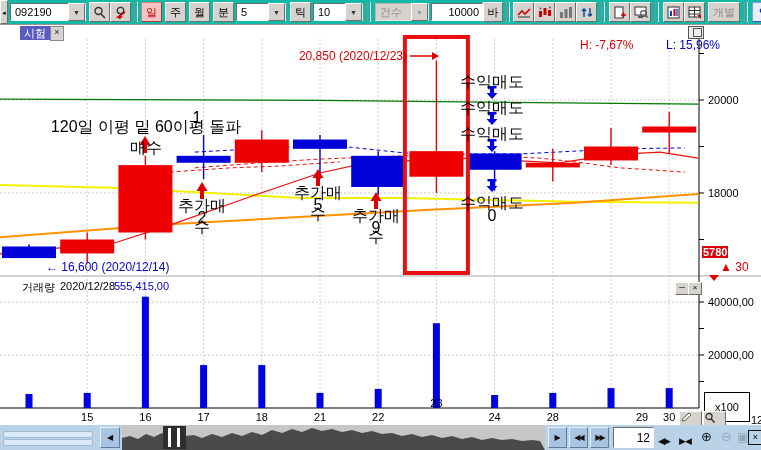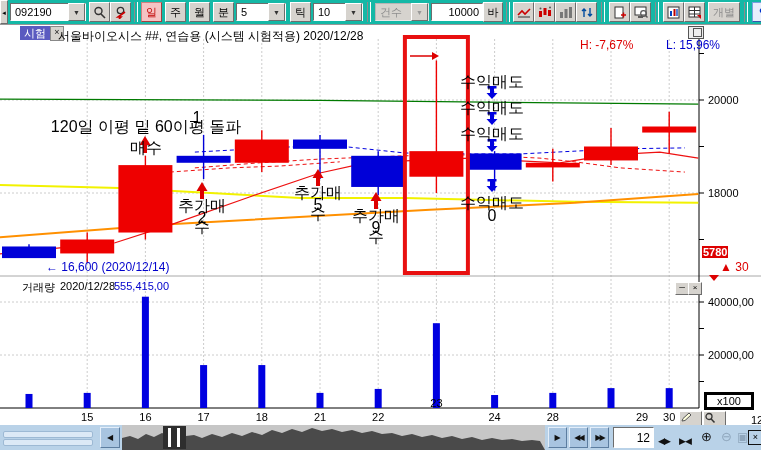--- a/index.html
+++ b/index.html
@@ -40,22 +40,22 @@
   .blue{color:#0000cc;}
   .sig{position:absolute;text-align:center;font-size:16px;color:#000;}
   .axlab{position:absolute;font-size:11px;color:#000;}
   .maxicon{position:absolute;width:14px;height:11px;border:1px solid #555;background:#eee;}
   .maxicon:before{content:"";position:absolute;right:1px;top:1px;width:7px;height:7px;border:1px solid #555;}
   .winbtn{position:absolute;width:12px;height:11px;background:#d6d3ce;border:1px solid;
           border-color:#fff #6d6d6d #6d6d6d #fff;font-size:8px;line-height:9px;text-align:center;}
   .badge{position:absolute;background:#dd0000;color:#fff;font-size:11px;font-weight:bold;padding:0 1px;}
   .tri-down{position:absolute;width:0;height:0;border-left:5px solid transparent;
             border-right:5px solid transparent;border-top:6px solid #dd0000;}
-  .unitbox{position:absolute;border:3px solid #000000;background:#fff;font-size:11px;
-           text-align:center;padding:0 2px;}
+  .unitbox{position:absolute;border:1px solid #000000;background:#fff;font-size:11px;
+           text-align:center;padding:8px 2px;}
   .minibtn{position:absolute;width:21px;height:14px;background:#d6d3ce;border:1px solid;
            border-color:#fff #6d6d6d #6d6d6d #fff;display:flex;align-items:center;justify-content:center;}
   
   .nav{position:relative;width:761px;height:25px;background:#b9d2e8;}
   .grip{position:absolute;left:0;top:0;width:97px;height:25px;}
   .grip i{position:absolute;left:3px;width:88px;height:5px;background:#dce9f6;
           border:1px solid #9db9d4;border-radius:2px;}
   .navbtn{position:absolute;width:20px;height:21px;top:2px;background:#a8c4e0;
           border:1px solid;border-color:#e3eefa #5c7da0 #5c7da0 #e3eefa;
           font-size:8px;text-align:center;line-height:19px;color:#111;padding:0;}
@@ -282,26 +282,26 @@
         <rect x="490" y="114" width="4" height="8" fill="#0000e0"></rect>
         <polygon points="486.5,121 497.5,121 492,127" fill="#0000e0"></polygon>
         <rect x="487.5" y="154" width="9" height="2.5" fill="#0000e0"></rect>
         <rect x="490" y="154" width="4" height="8" fill="#0000e0"></rect>
         <polygon points="486.5,161 497.5,161 492,167" fill="#0000e0"></polygon>
       </svg>
 
     <div class="abs" style="left:0;top:1px">
       <span class="tab">시험</span><span class="tabx">×</span>
     </div>
-    <div class="abs" style="left:38px;top:3px;font-size:12px">서울바이오시스 ##, 연습용 (시스템 시험적용) 2020/12/28</div>
 
     <div class="abs red" style="left:560px;top:13px;font-size:12px">H: -7,67%</div>
     <div class="abs blue" style="left:646px;top:13px;font-size:12px">L: 15,96%</div>
     <div class="maxicon" style="left:688px;top:1px"></div>
 
+    <div class="abs red" style="right:354px;top:24px;font-size:12px">20,850 (2020/12/23)</div>
     <div class="abs blue" style="left:26px;top:235px;font-size:12px">
       <span>←</span>
       <span>16,600 (2020/12/14)</span>
     </div>
 
     <div class="abs" style="left:2px;top:255px">거래량</div>
     <div class="abs" style="left:40px;top:255px">2020/12/28</div>
     <div class="abs blue" style="left:94px;top:255px">555,415,00</div>
     <div class="winbtn" style="left:675px;top:257px">─</div>
     <div class="winbtn" style="left:688px;top:257px">×</div>

